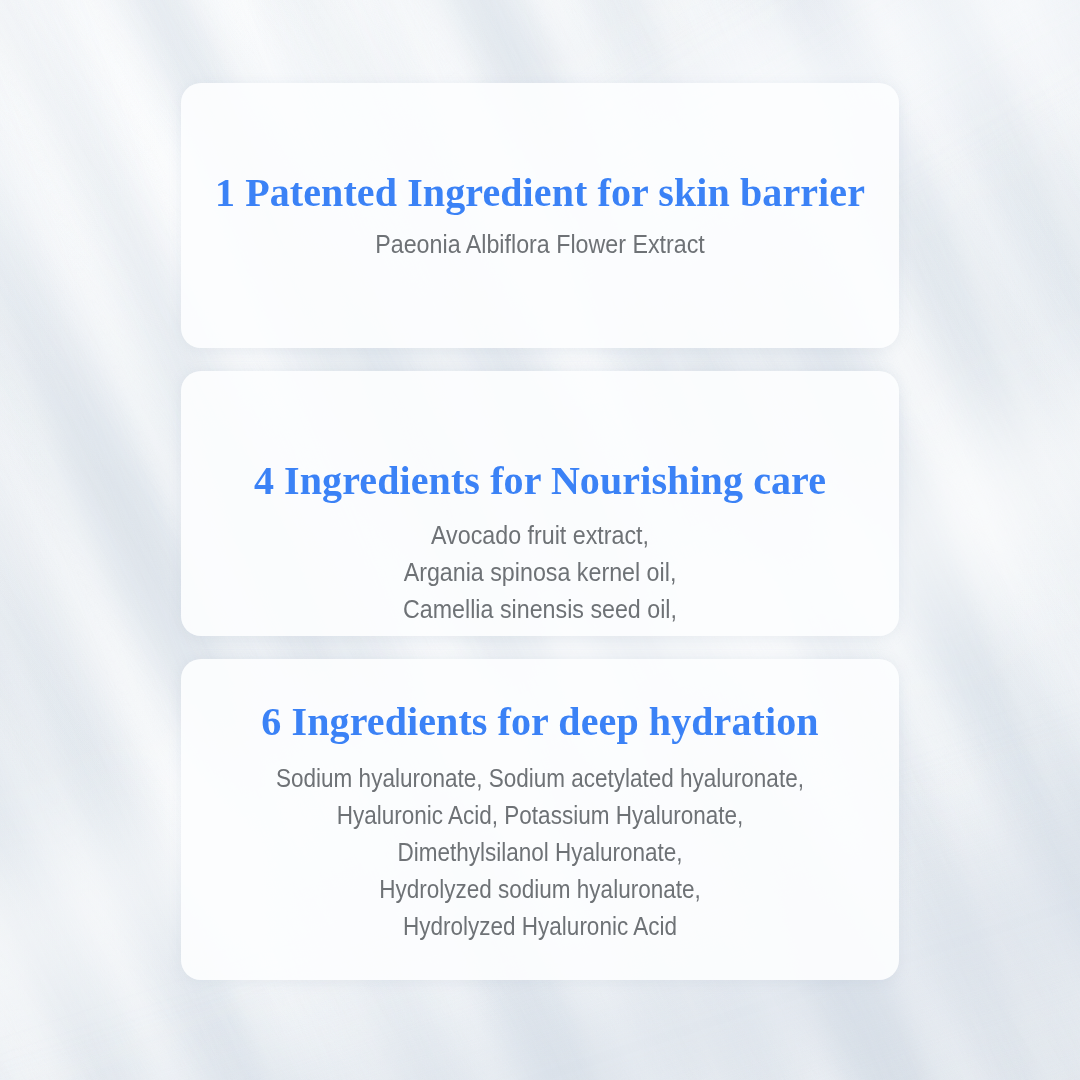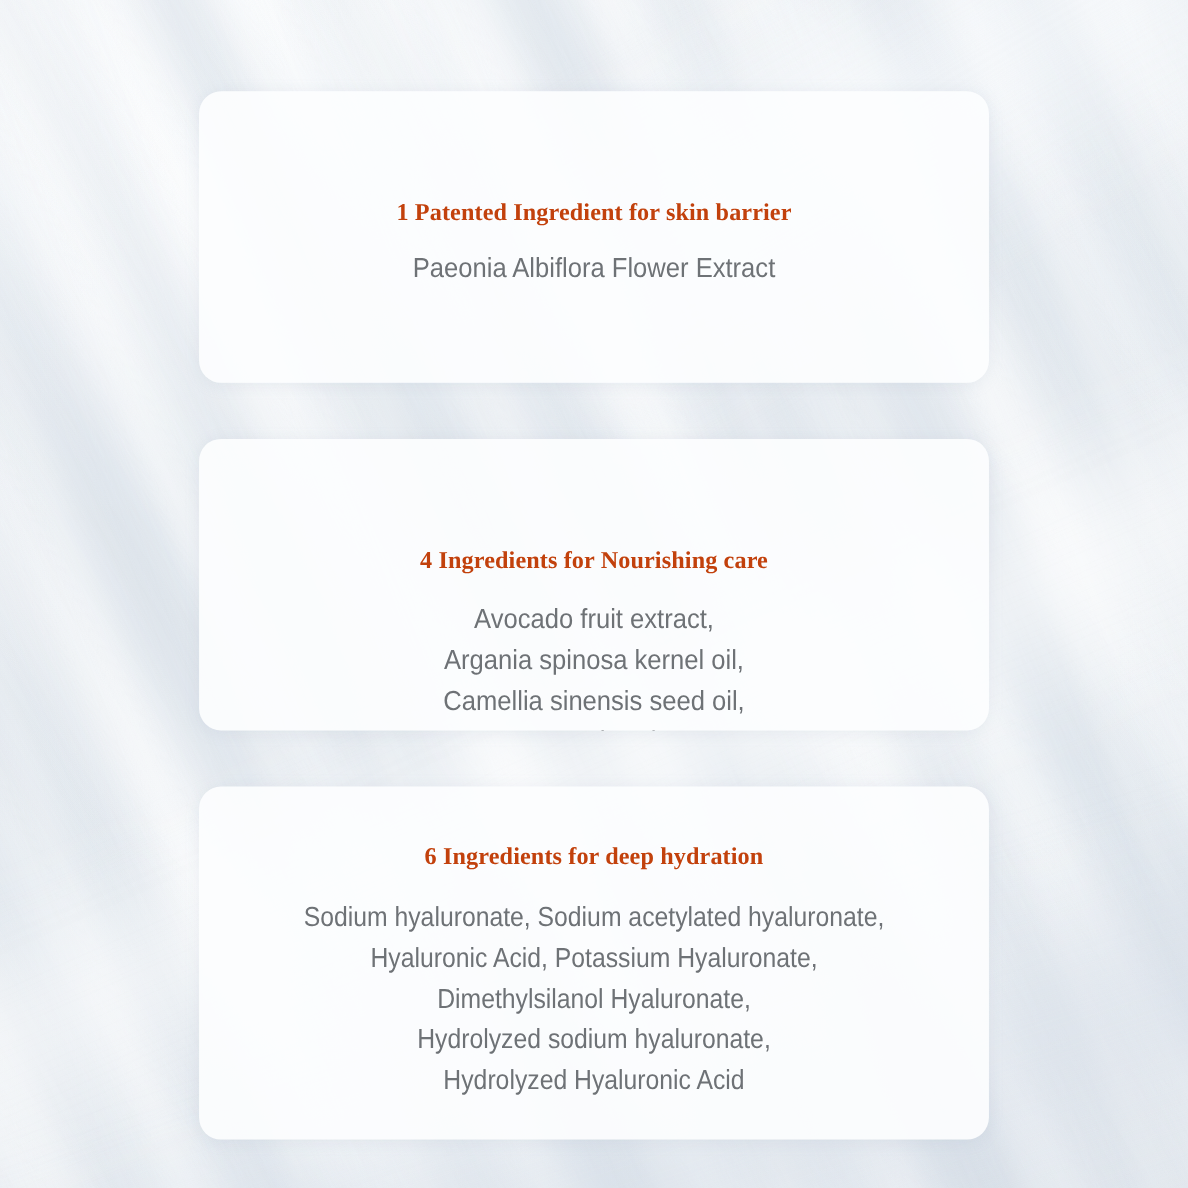--- a/index.html
+++ b/index.html
@@ -115,32 +115,32 @@
   .card {
     position: relative;
     width: 718px;
     box-sizing: border-box;
     background: rgba(252,253,254,0.93);
     border-radius: 20px;
     box-shadow: 0 2px 14px rgba(150,165,182,0.13);
     text-align: center;
     overflow: hidden;
   }
-  .card + .card { margin-top: 51px; }
+  .card + .card { margin-top: 23px; }
 
   #card-1 { height: 265px; padding-top: 88px; }
   #card-2 { height: 265px; padding-top: 28px; }
   #card-3 { height: 321px; padding-top: 41px; }
 
   .card-heading {
     font-family: "Liberation Serif", "DejaVu Serif", serif;
     font-weight: 700;
-    font-size: 22px;
+    font-size: 40px;
     line-height: 44px;
-    color: #c2410c;
+    color: #3b82f6;
     letter-spacing: 0.1px;
     margin: 0;
     white-space: nowrap;
   }
   #card-2 .card-heading { margin-top: 60px; }
 
   .card-body {
     margin: 0;
     padding-top: 9px;
     font-family: "Liberation Sans", sans-serif;

